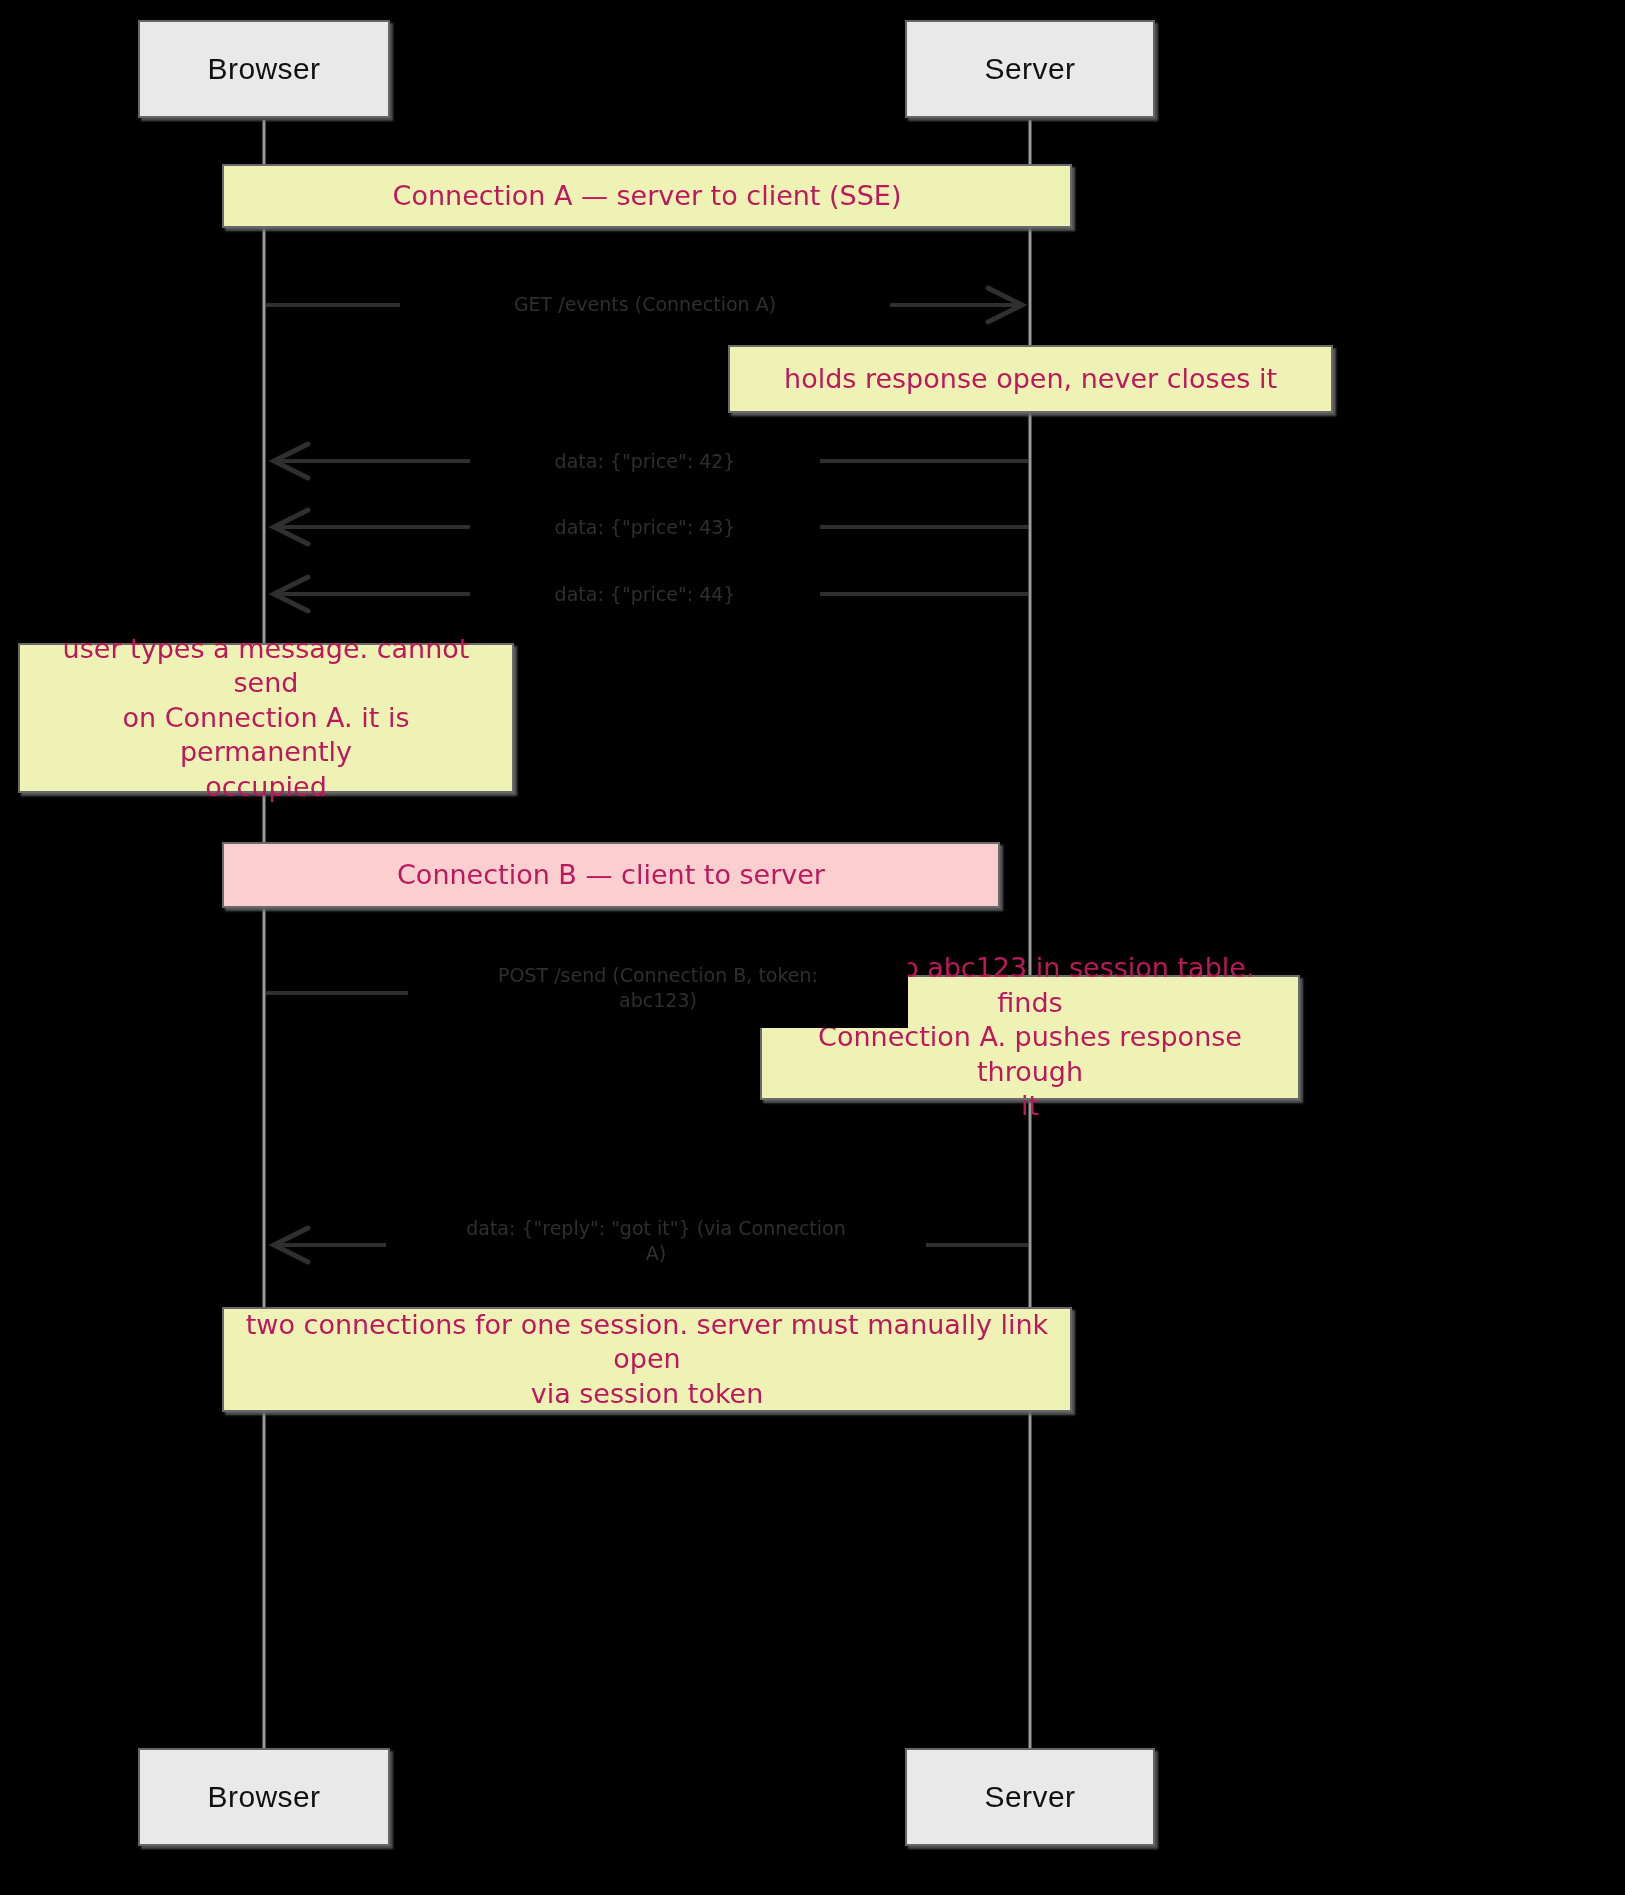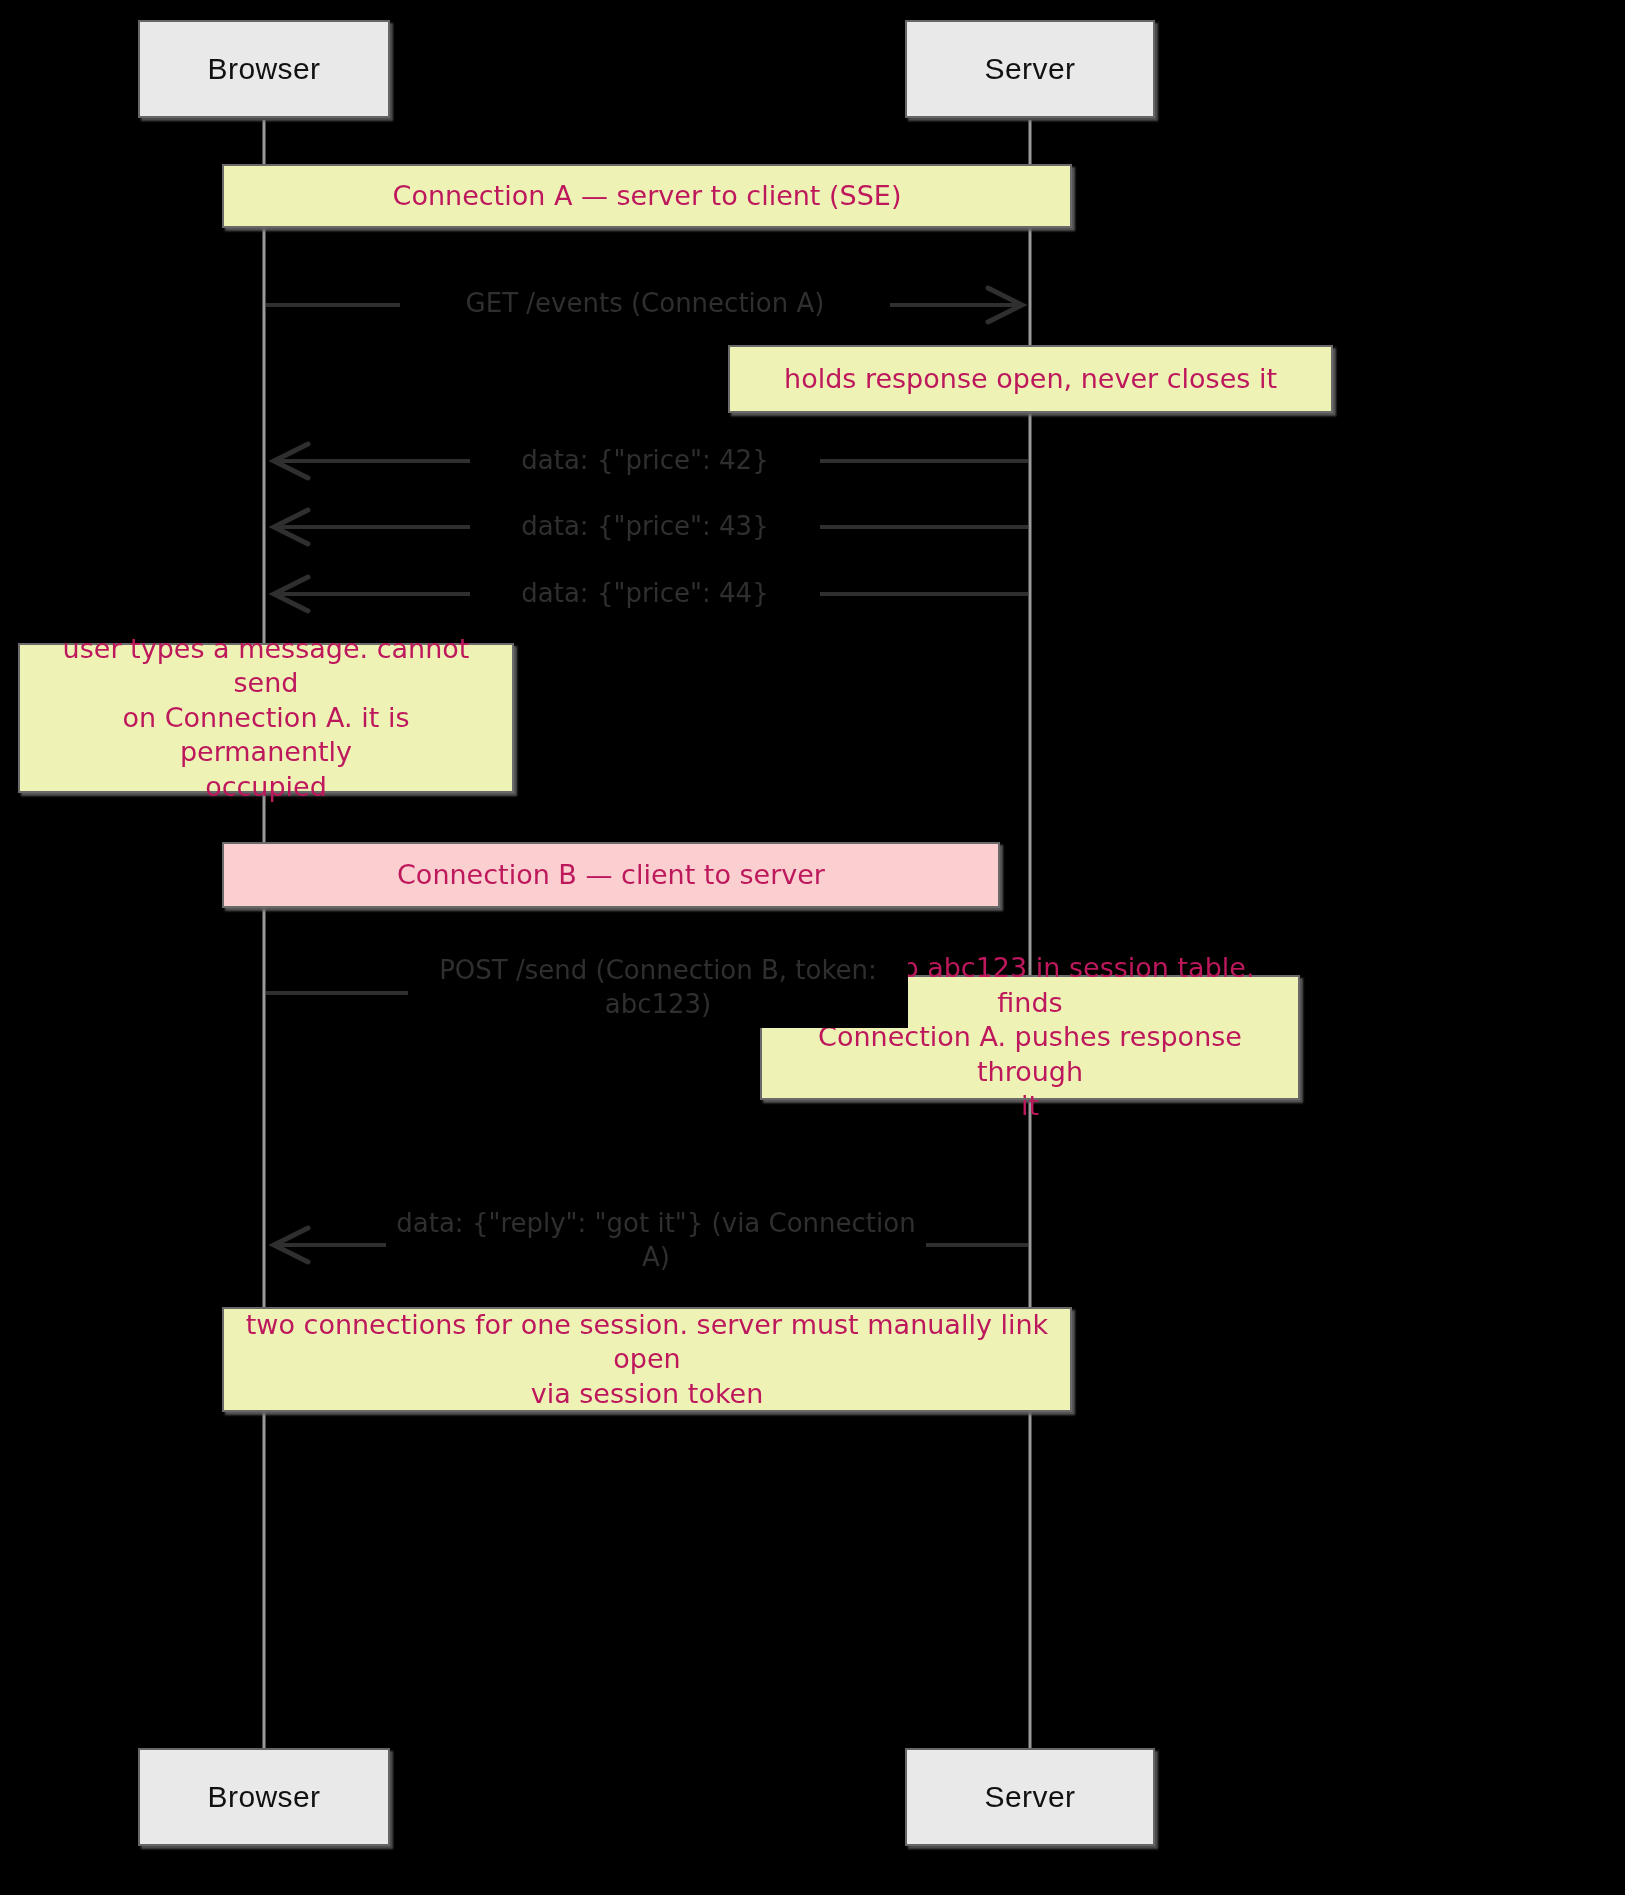--- a/index.html
+++ b/index.html
@@ -31,21 +31,21 @@
   .note.pink{background:#fbcfcf;}
   .note-text{
     font-family:"DejaVu Sans","Liberation Sans",sans-serif;
     font-size:27px;color:#be185d;text-align:center;line-height:1.28;
     white-space:pre-line;
   }
 
   .msg-label{
     position:absolute;box-sizing:border-box;
     font-family:"DejaVu Sans","Liberation Sans",sans-serif;
-    font-size:26px;color:#2f2f2f;text-align:center;line-height:1.3;
+    font-size:19px;color:#2f2f2f;text-align:center;line-height:1.3;
     white-space:pre-line;display:flex;align-items:center;justify-content:center;
     pointer-events:none;
   }
 </style>
 </head>
 <body>
 
 <div id="stage">
 
   <svg class="layer" viewBox="0 0 1625 1895" xmlns="http://www.w3.org/2000/svg">

